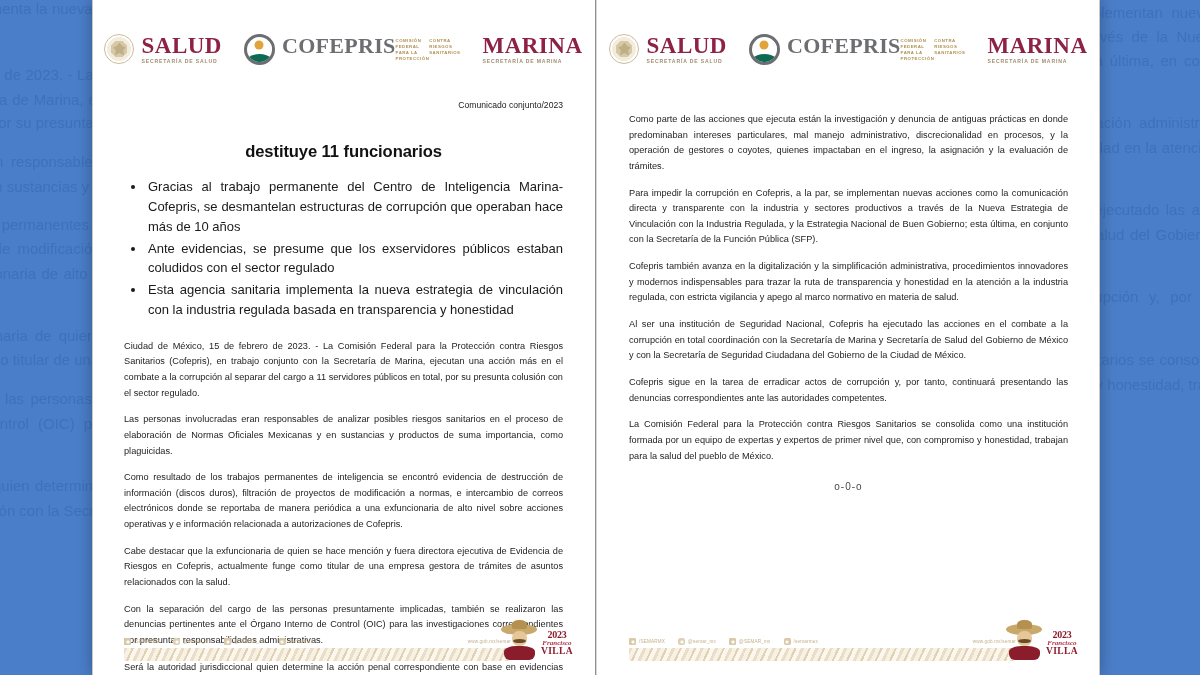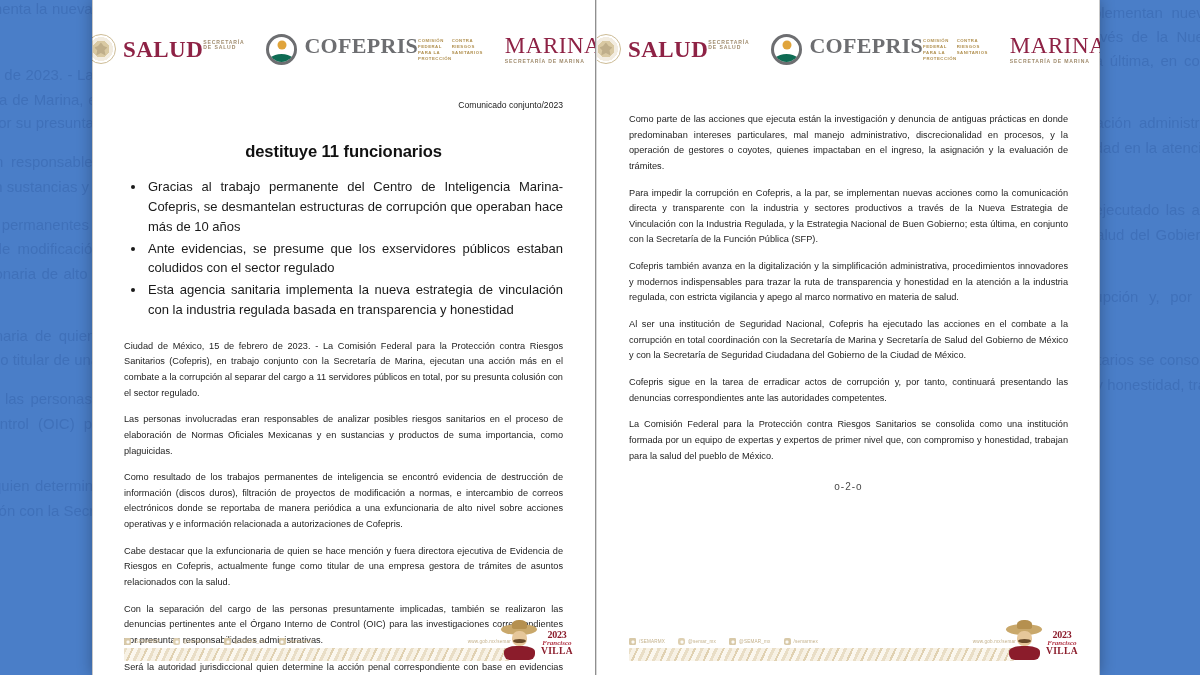--- a/index.html
+++ b/index.html
@@ -105,21 +105,21 @@
   }
   .eagle-seal::after {
     content: "";
     position: absolute;
     left: 50%; top: 50%;
     transform: translate(-50%,-50%);
     width: 13px; height: 13px;
     background: #bfae8a;
     clip-path: polygon(50% 0%, 72% 26%, 100% 38%, 78% 60%, 86% 100%, 50% 80%, 14% 100%, 22% 60%, 0% 38%, 28% 26%);
   }
-  .salud-text { display: flex; line-height: 1; }
+  .salud-text { display: flex; flex-direction: column; line-height: 1; }
   .salud-word {
     font-family: "Liberation Serif", serif;
     font-weight: bold;
     font-size: 23px;
     letter-spacing: .5px;
     color: #8e2245;
   }
   .salud-sub {
     font-size: 5.1px;
     letter-spacing: .85px;
@@ -175,21 +175,21 @@
     font-size: 4.3px;
     letter-spacing: .5px;
     color: #b08f4e;
     font-weight: bold;
     margin-top: 2.5px;
     line-height: 1.45;
   }
   .marina-text { display: flex; flex-direction: column; line-height: 1; }
   .marina-word {
     font-family: "Liberation Serif", serif;
-    font-weight: normal;
+    font-weight: bold;
     font-size: 23px;
     letter-spacing: .5px;
     color: #8e2245;
   }
   .marina-sub {
     font-size: 5.1px;
     letter-spacing: .85px;
     color: #a08c6e;
     margin-top: 2.5px;
     font-weight: bold;
@@ -553,21 +553,21 @@
           </div>
         </div>
 
         <div class="body-copy right-page" style="margin-top:42px;">
           <p>Como parte de las acciones que ejecuta están la investigación y denuncia de antiguas prácticas en donde predominaban intereses particulares, mal manejo administrativo, discrecionalidad en procesos, y la operación de gestores o coyotes, quienes impactaban en el ingreso, la asignación y la evaluación de trámites.</p>
           <p>Para impedir la corrupción en Cofepris, a la par, se implementan nuevas acciones como la comunicación directa y transparente con la industria y sectores productivos a través de la Nueva Estrategia de Vinculación con la Industria Regulada, y la Estrategia Nacional de Buen Gobierno; esta última, en conjunto con la Secretaría de la Función Pública (SFP).</p>
           <p>Cofepris también avanza en la digitalización y la simplificación administrativa, procedimientos innovadores y modernos indispensables para trazar la ruta de transparencia y honestidad en la atención a la industria regulada, con estricta vigilancia y apego al marco normativo en materia de salud.</p>
           <p>Al ser una institución de Seguridad Nacional, Cofepris ha ejecutado las acciones en el combate a la corrupción en total coordinación con la Secretaría de Marina y Secretaría de Salud del Gobierno de México y con la Secretaría de Seguridad Ciudadana del Gobierno de la Ciudad de México.</p>
           <p>Cofepris sigue en la tarea de erradicar actos de corrupción y, por tanto, continuará presentando las denuncias correspondientes ante las autoridades competentes.</p>
           <p>La Comisión Federal para la Protección contra Riesgos Sanitarios se consolida como una institución formada por un equipo de expertas y expertos de primer nivel que, con compromiso y honestidad, trabajan para la salud del pueblo de México.</p>
-          <div class="endmark">o-2-o</div>
+          <div class="endmark">o-0-o</div>
         </div>
 
         <div class="footer">
           <div class="footer-row">
             <span class="social">
               <i class="sicon fb"></i>
               <span>/SEMARMX</span>
             </span>
             <span class="social">
               <i class="sicon ig"></i>

